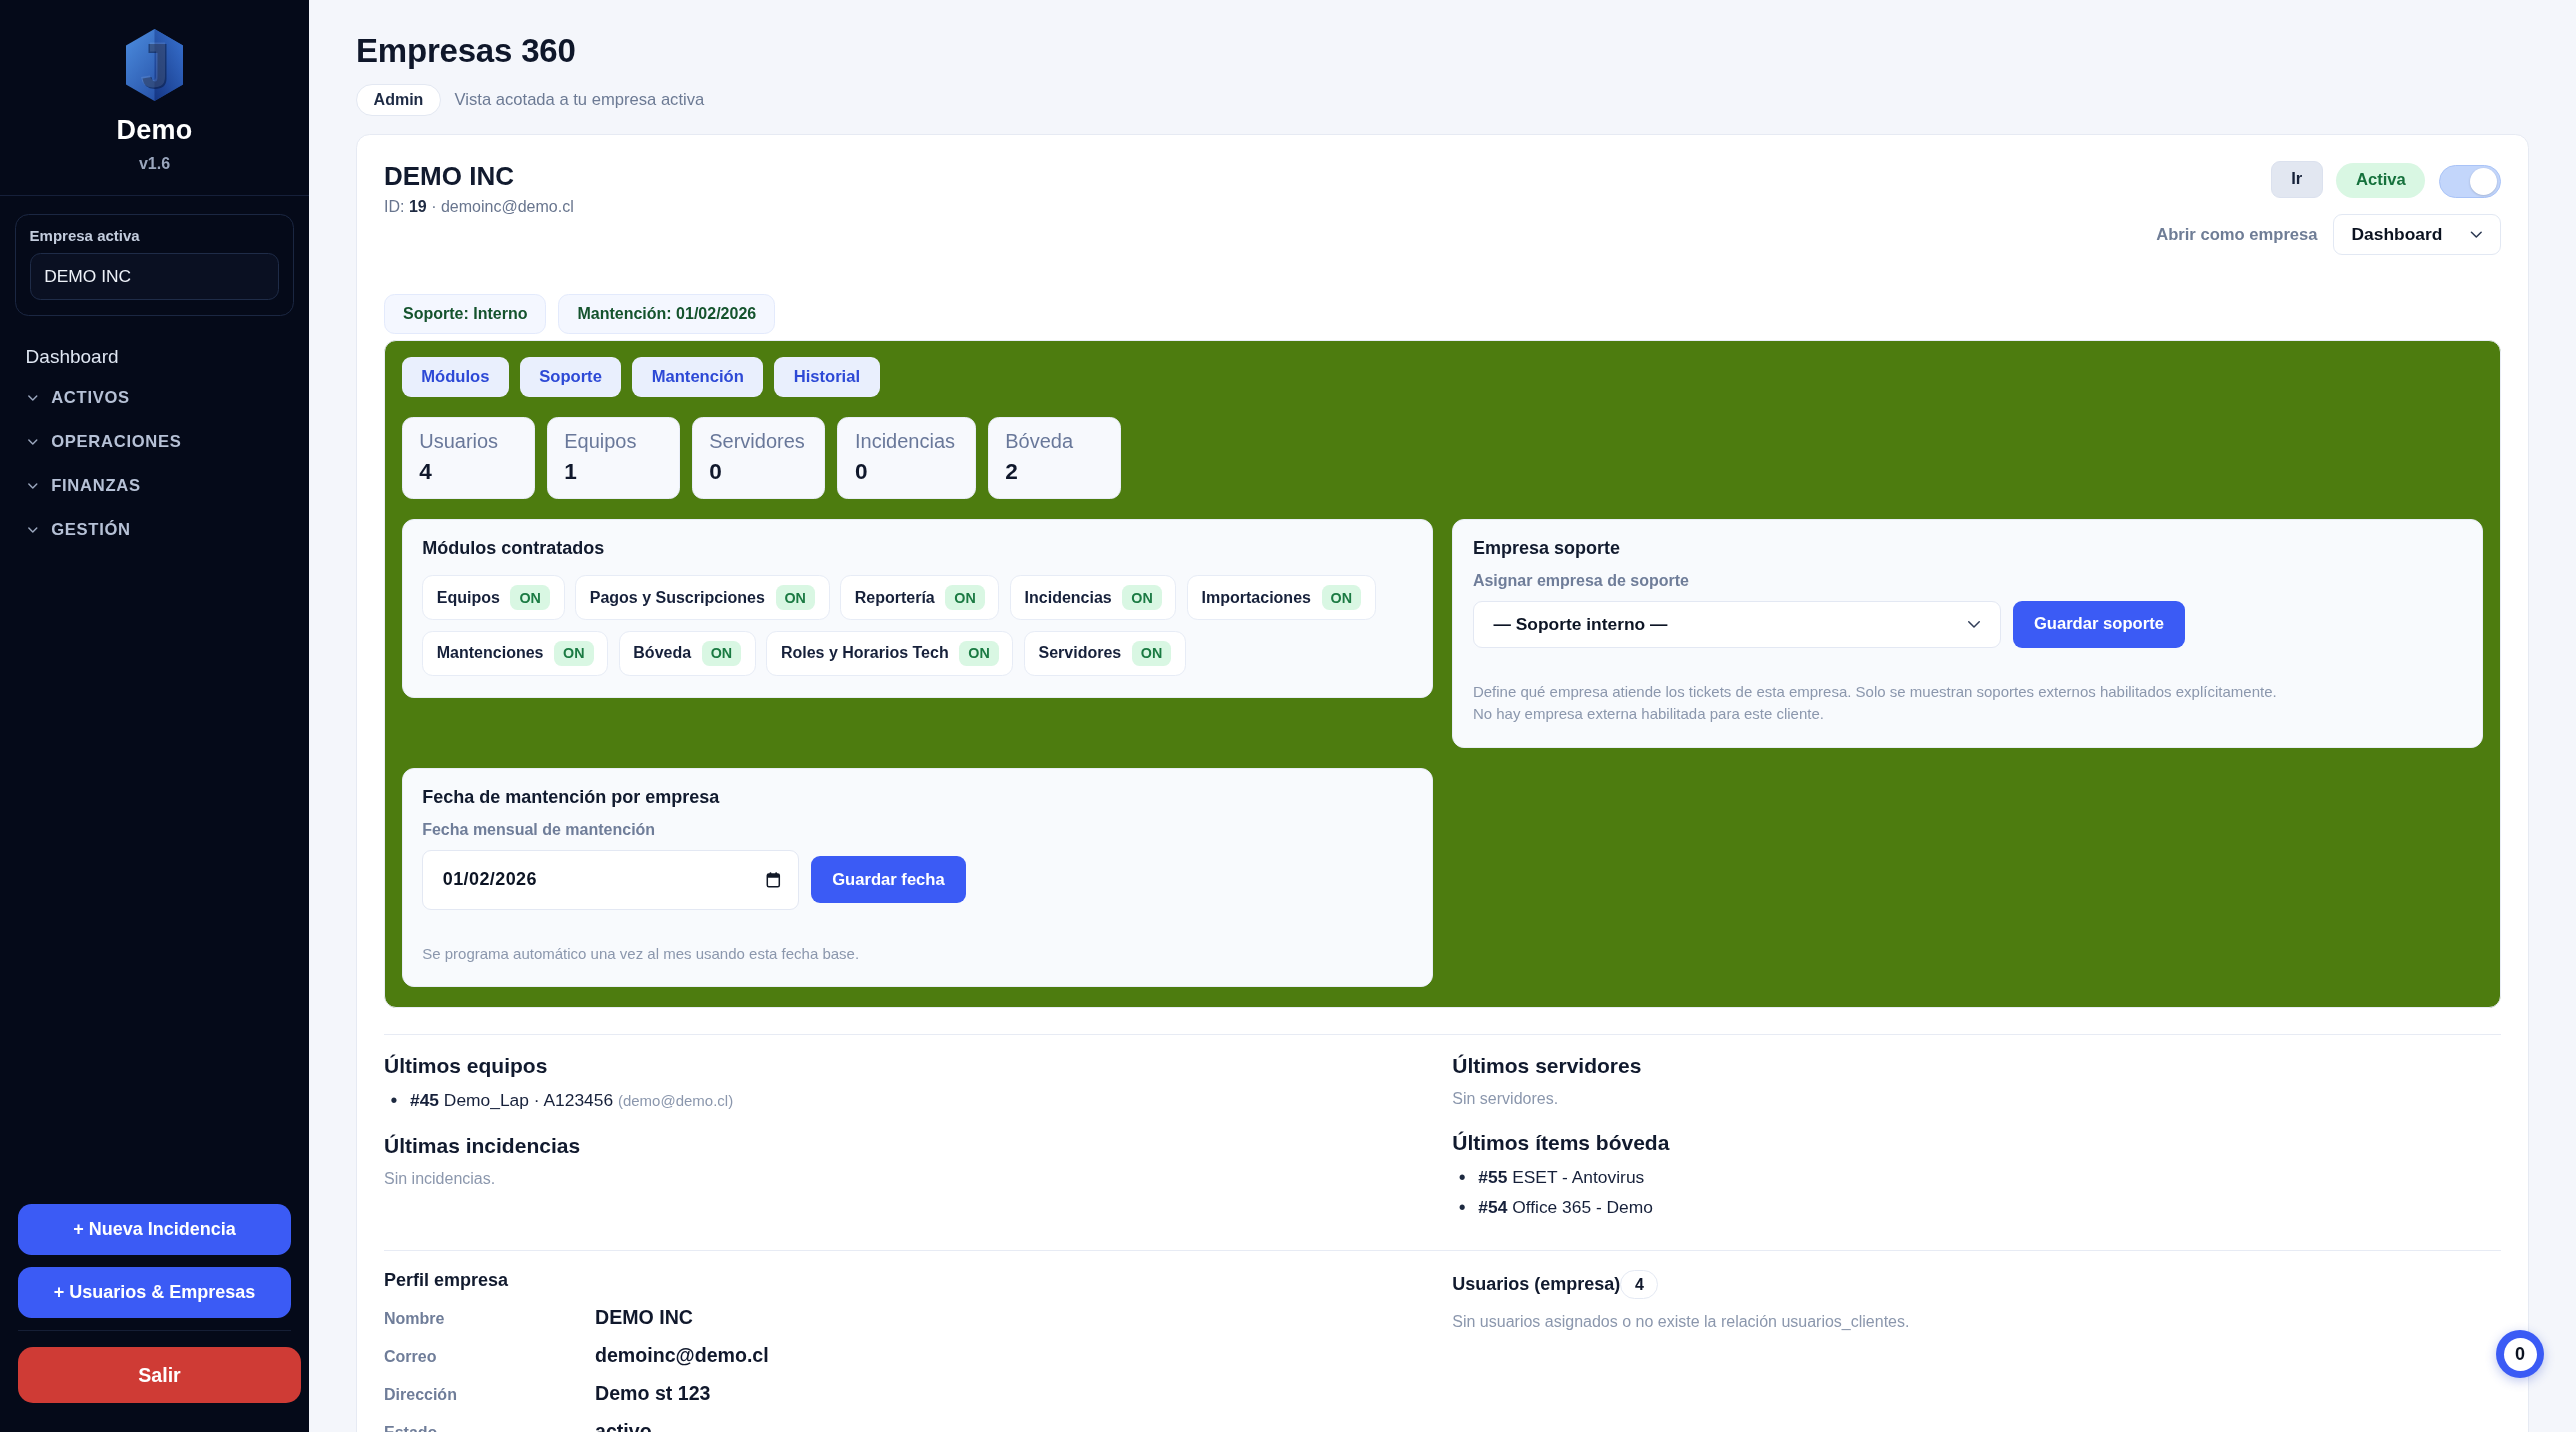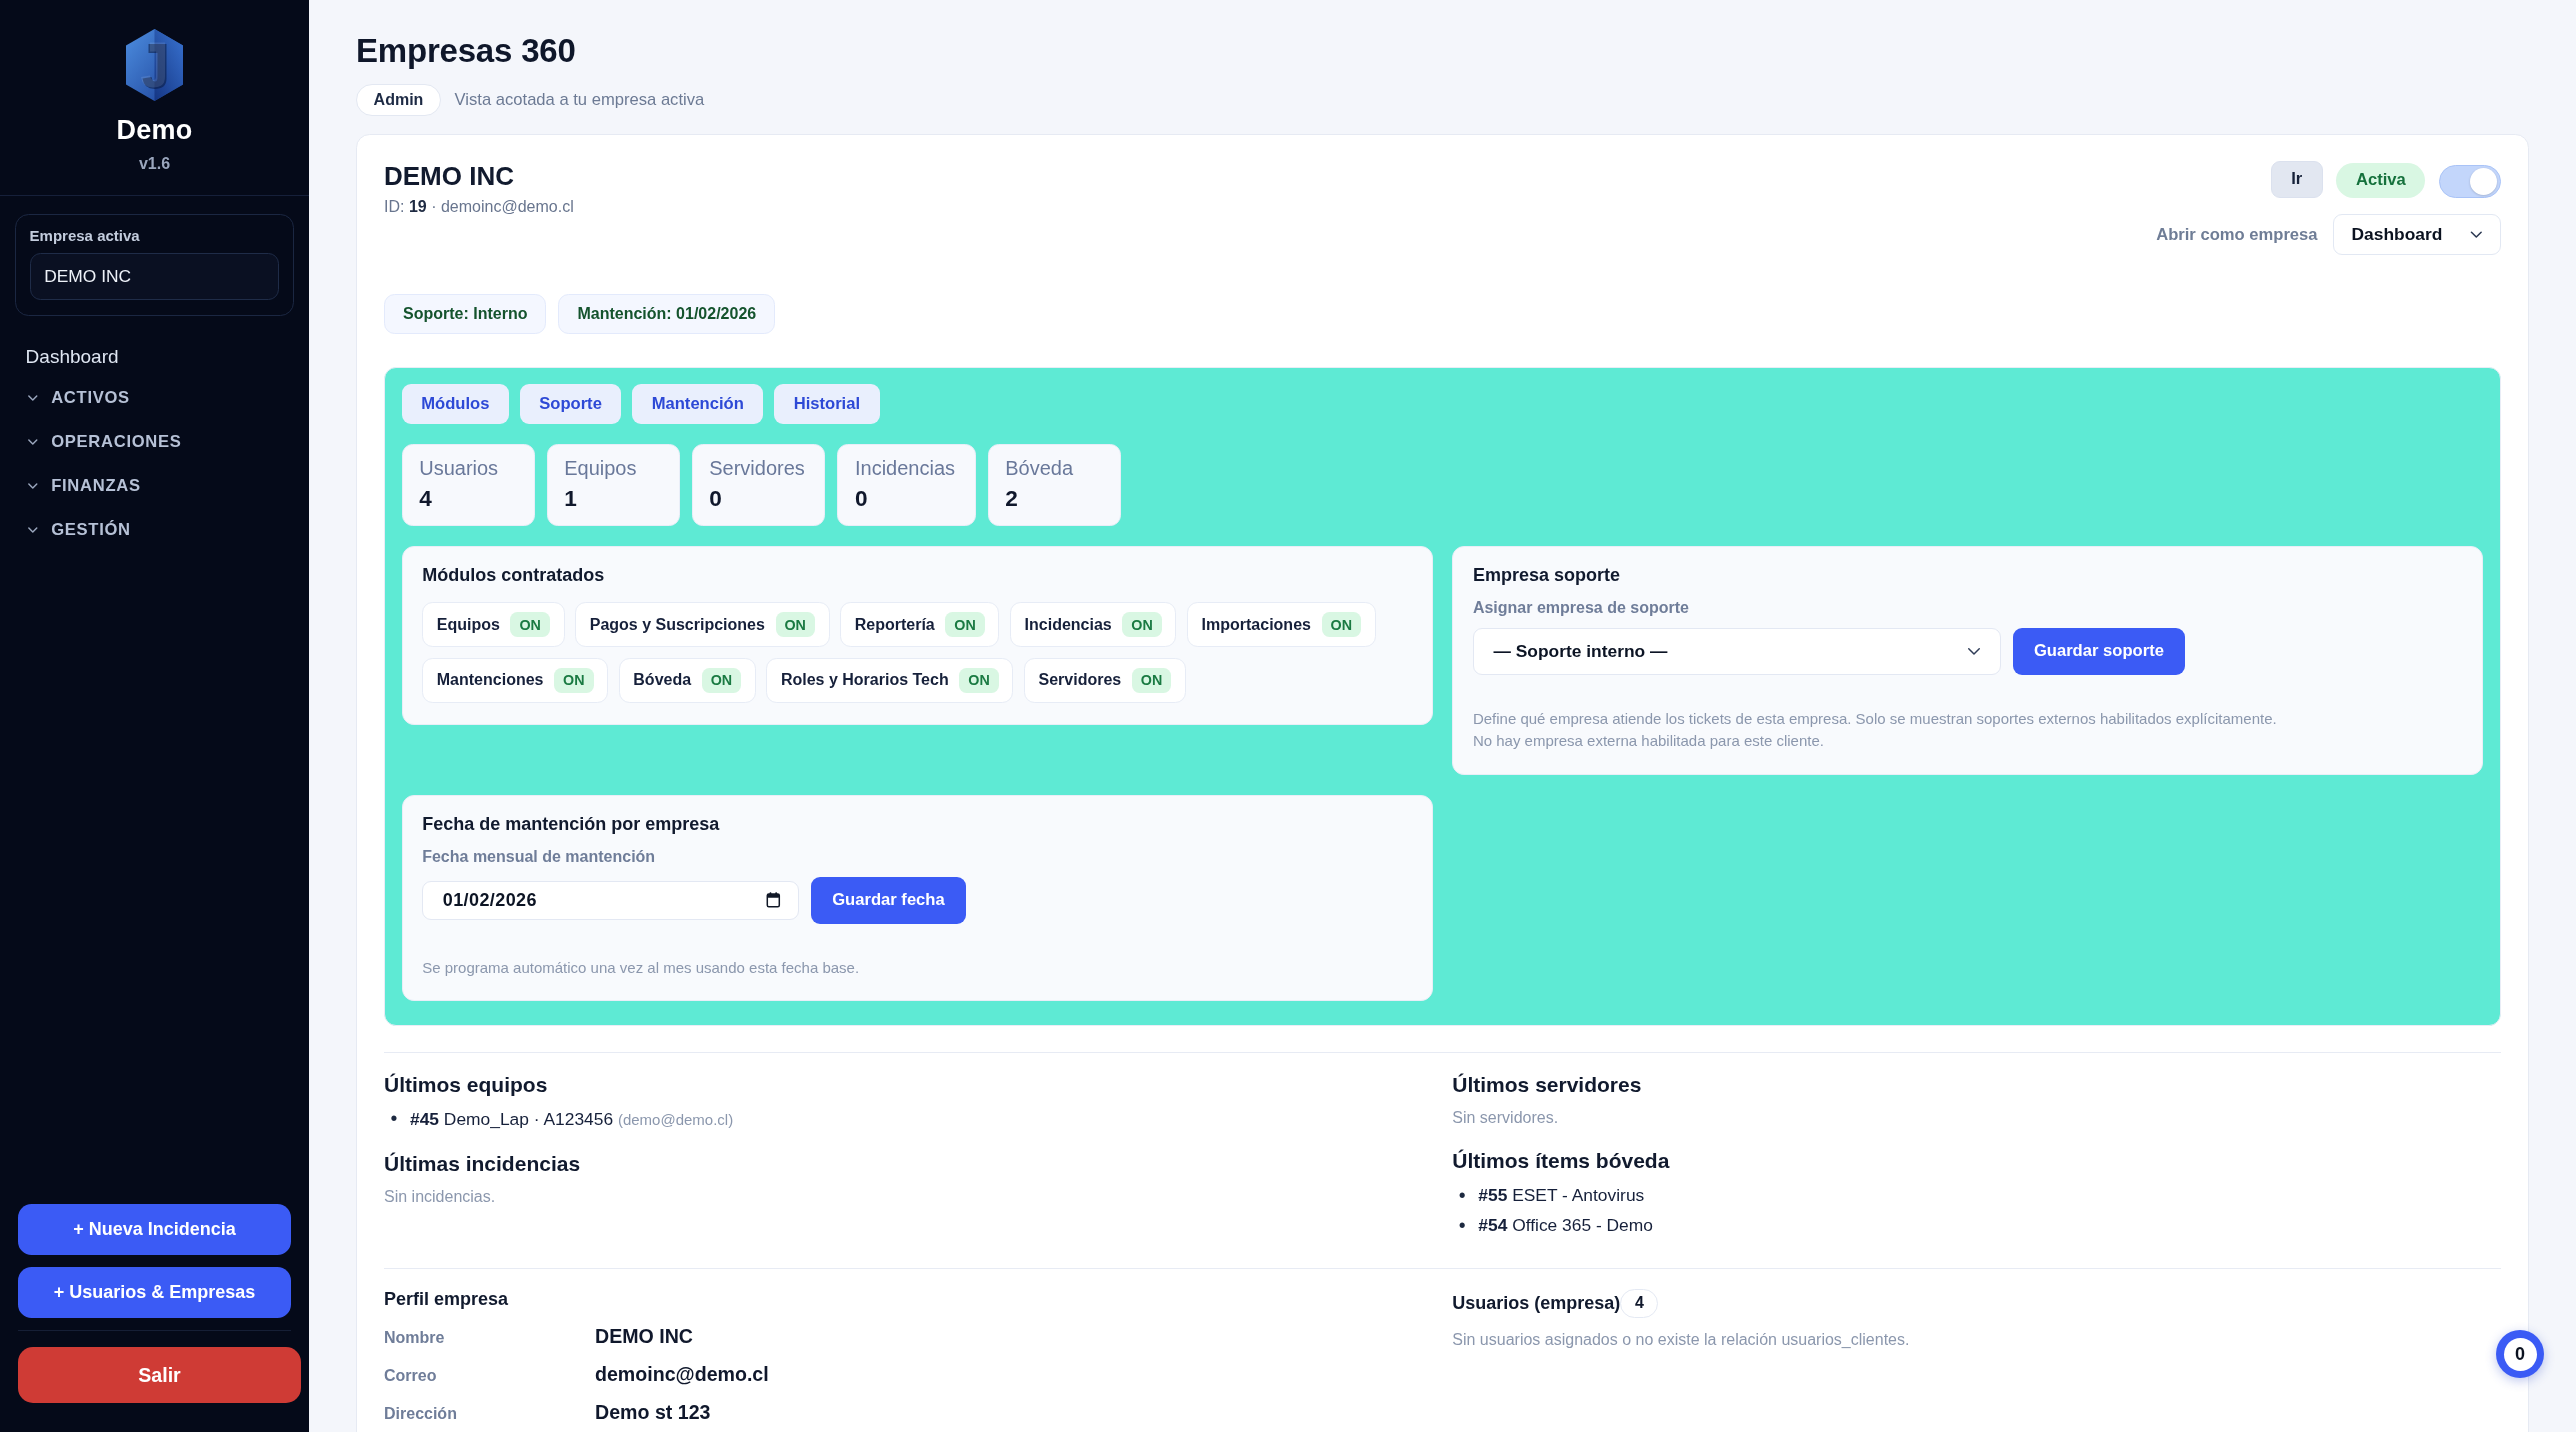--- a/index.html
+++ b/index.html
@@ -118,22 +118,22 @@
   }
   .select-dash span { font-size: 17.4px; font-weight: 700; color: #0b1220; }
 
   .pillrow { display: flex; gap: 12px; margin-top: 39px; }
   .pill {
     background: #f4f7ff; border: 0.8px solid #e3eafc; border-radius: 10.6px;
     font-size: 16px; font-weight: 700; color: #14532d; padding: 9.8px 18px;
   }
 
   .tabs-card {
-    margin-top: 33px; border: 0.8px solid #e9edf6; border-radius: 12px;
-    padding: 16.6px 16.6px 19.6px 16.6px; background: #5eead4;
+    margin-top: 6px; border: 0.8px solid #e9edf6; border-radius: 12px;
+    padding: 16.6px 16.6px 19.6px 16.6px; background: #4d7c0f;
   }
   .tabs { display: flex; gap: 10.6px; }
   .tab {
     background: #e9effd; border-radius: 9px; border: none;
     font-size: 16.6px; font-weight: 700; color: #2d49d6; padding: 9.8px 19.6px; cursor: pointer;
     font-family: "Liberation Sans", sans-serif;
   }
 
   .stats { display: flex; gap: 12px; margin-top: 19.6px; }
   .stat {
@@ -174,21 +174,21 @@
   .btn-primary {
     background: #3b5bf5; border: none; border-radius: 9px; color: #fff;
     font-size: 16.6px; font-weight: 700; padding: 0 21px; height: 47px; cursor: pointer;
     font-family: "Liberation Sans", sans-serif;
   }
   .help { font-size: 15px; color: #8b97ad; margin-top: 33px; line-height: 1.5; }
   .help-2 { font-size: 15px; color: #8b97ad; line-height: 1.5; }
 
   .date-input {
     background: #fff; border: 0.8px solid #e3e8f3; border-radius: 9px;
-    height: 39px; width: 377px; display: flex; align-items: center;
+    height: 60px; width: 377px; display: flex; align-items: center;
     justify-content: space-between; padding: 0 16.6px 0 19.6px; cursor: text;
   }
   .date-input span { font-size: 18px; font-weight: 700; color: #0c1424; letter-spacing: 0.4px; }
 
   .lists { display: flex; gap: 19.6px; margin-top: 26px; padding-top: 19.6px; border-top: 0.8px solid #e7ebf4; }
   .lists-col { flex: 1 1 0; min-width: 0; }
   .list-title { font-size: 21px; font-weight: 700; color: #111a2e; }
   .list-ul { list-style: none; margin: 12px 0 0 0; padding: 0 0 0 26px; }
   .list-ul li { font-size: 17.4px; color: #16203a; margin-bottom: 9px; position: relative; }
   .list-ul li::before {

